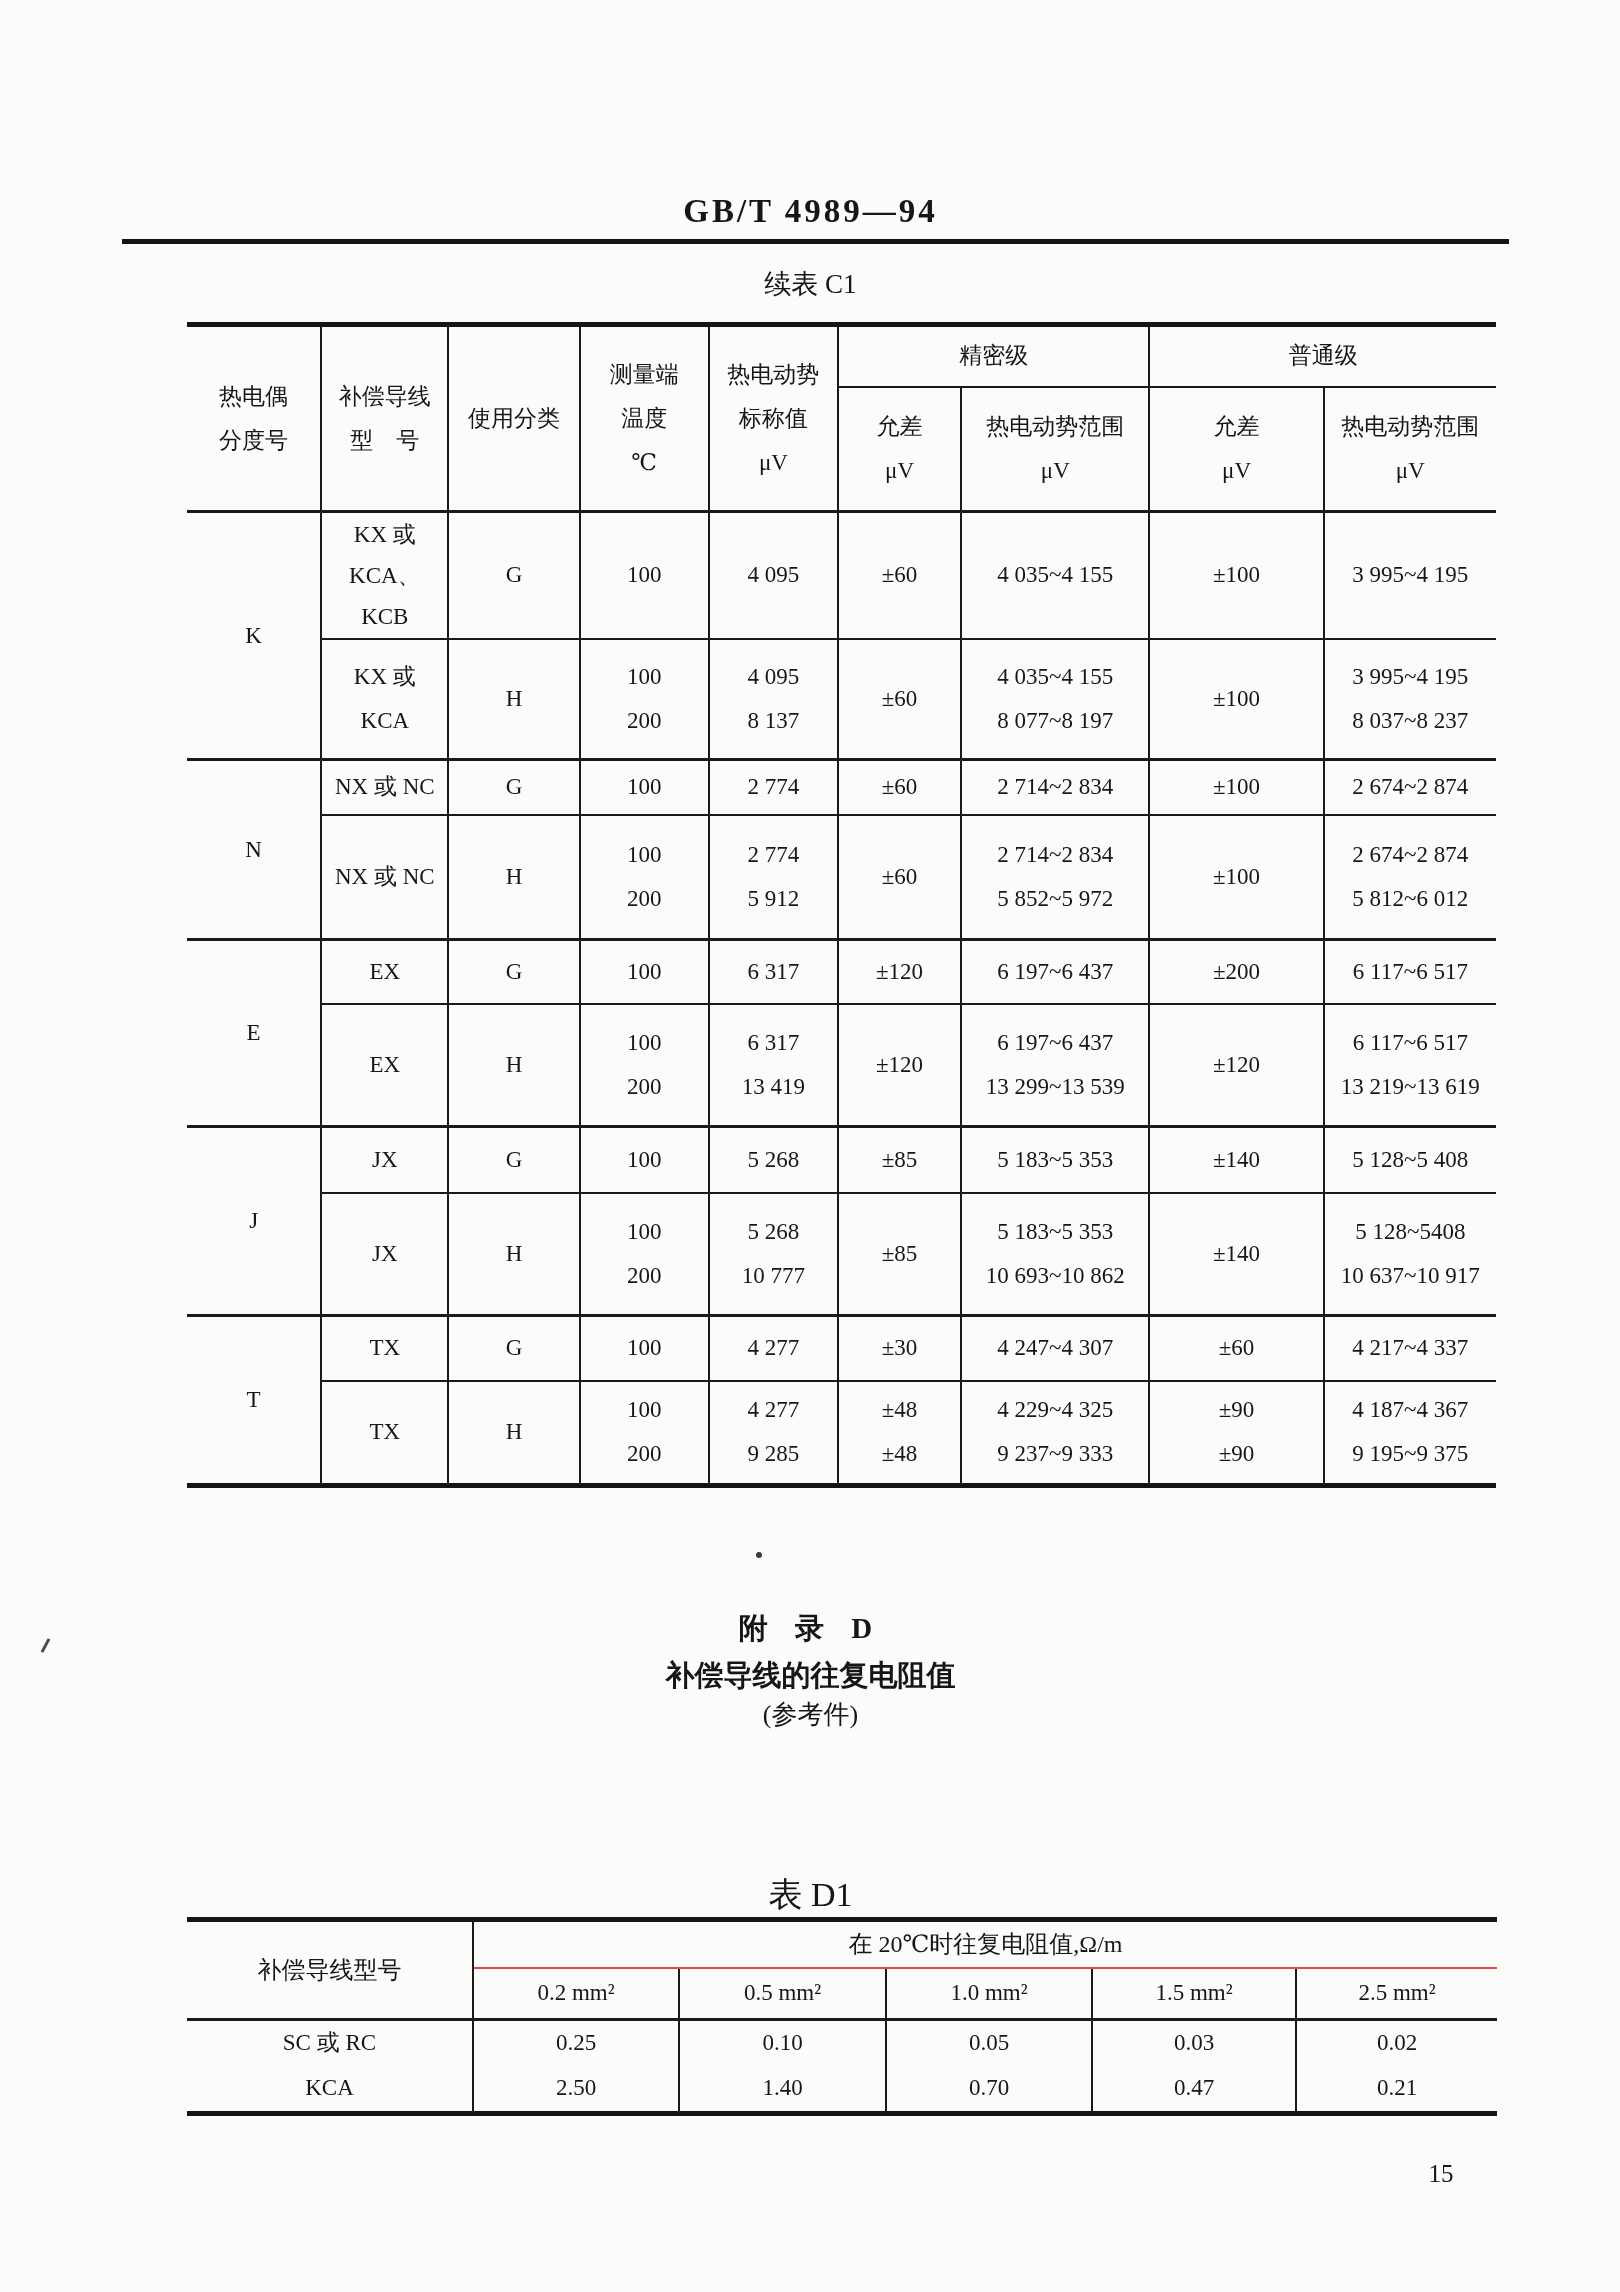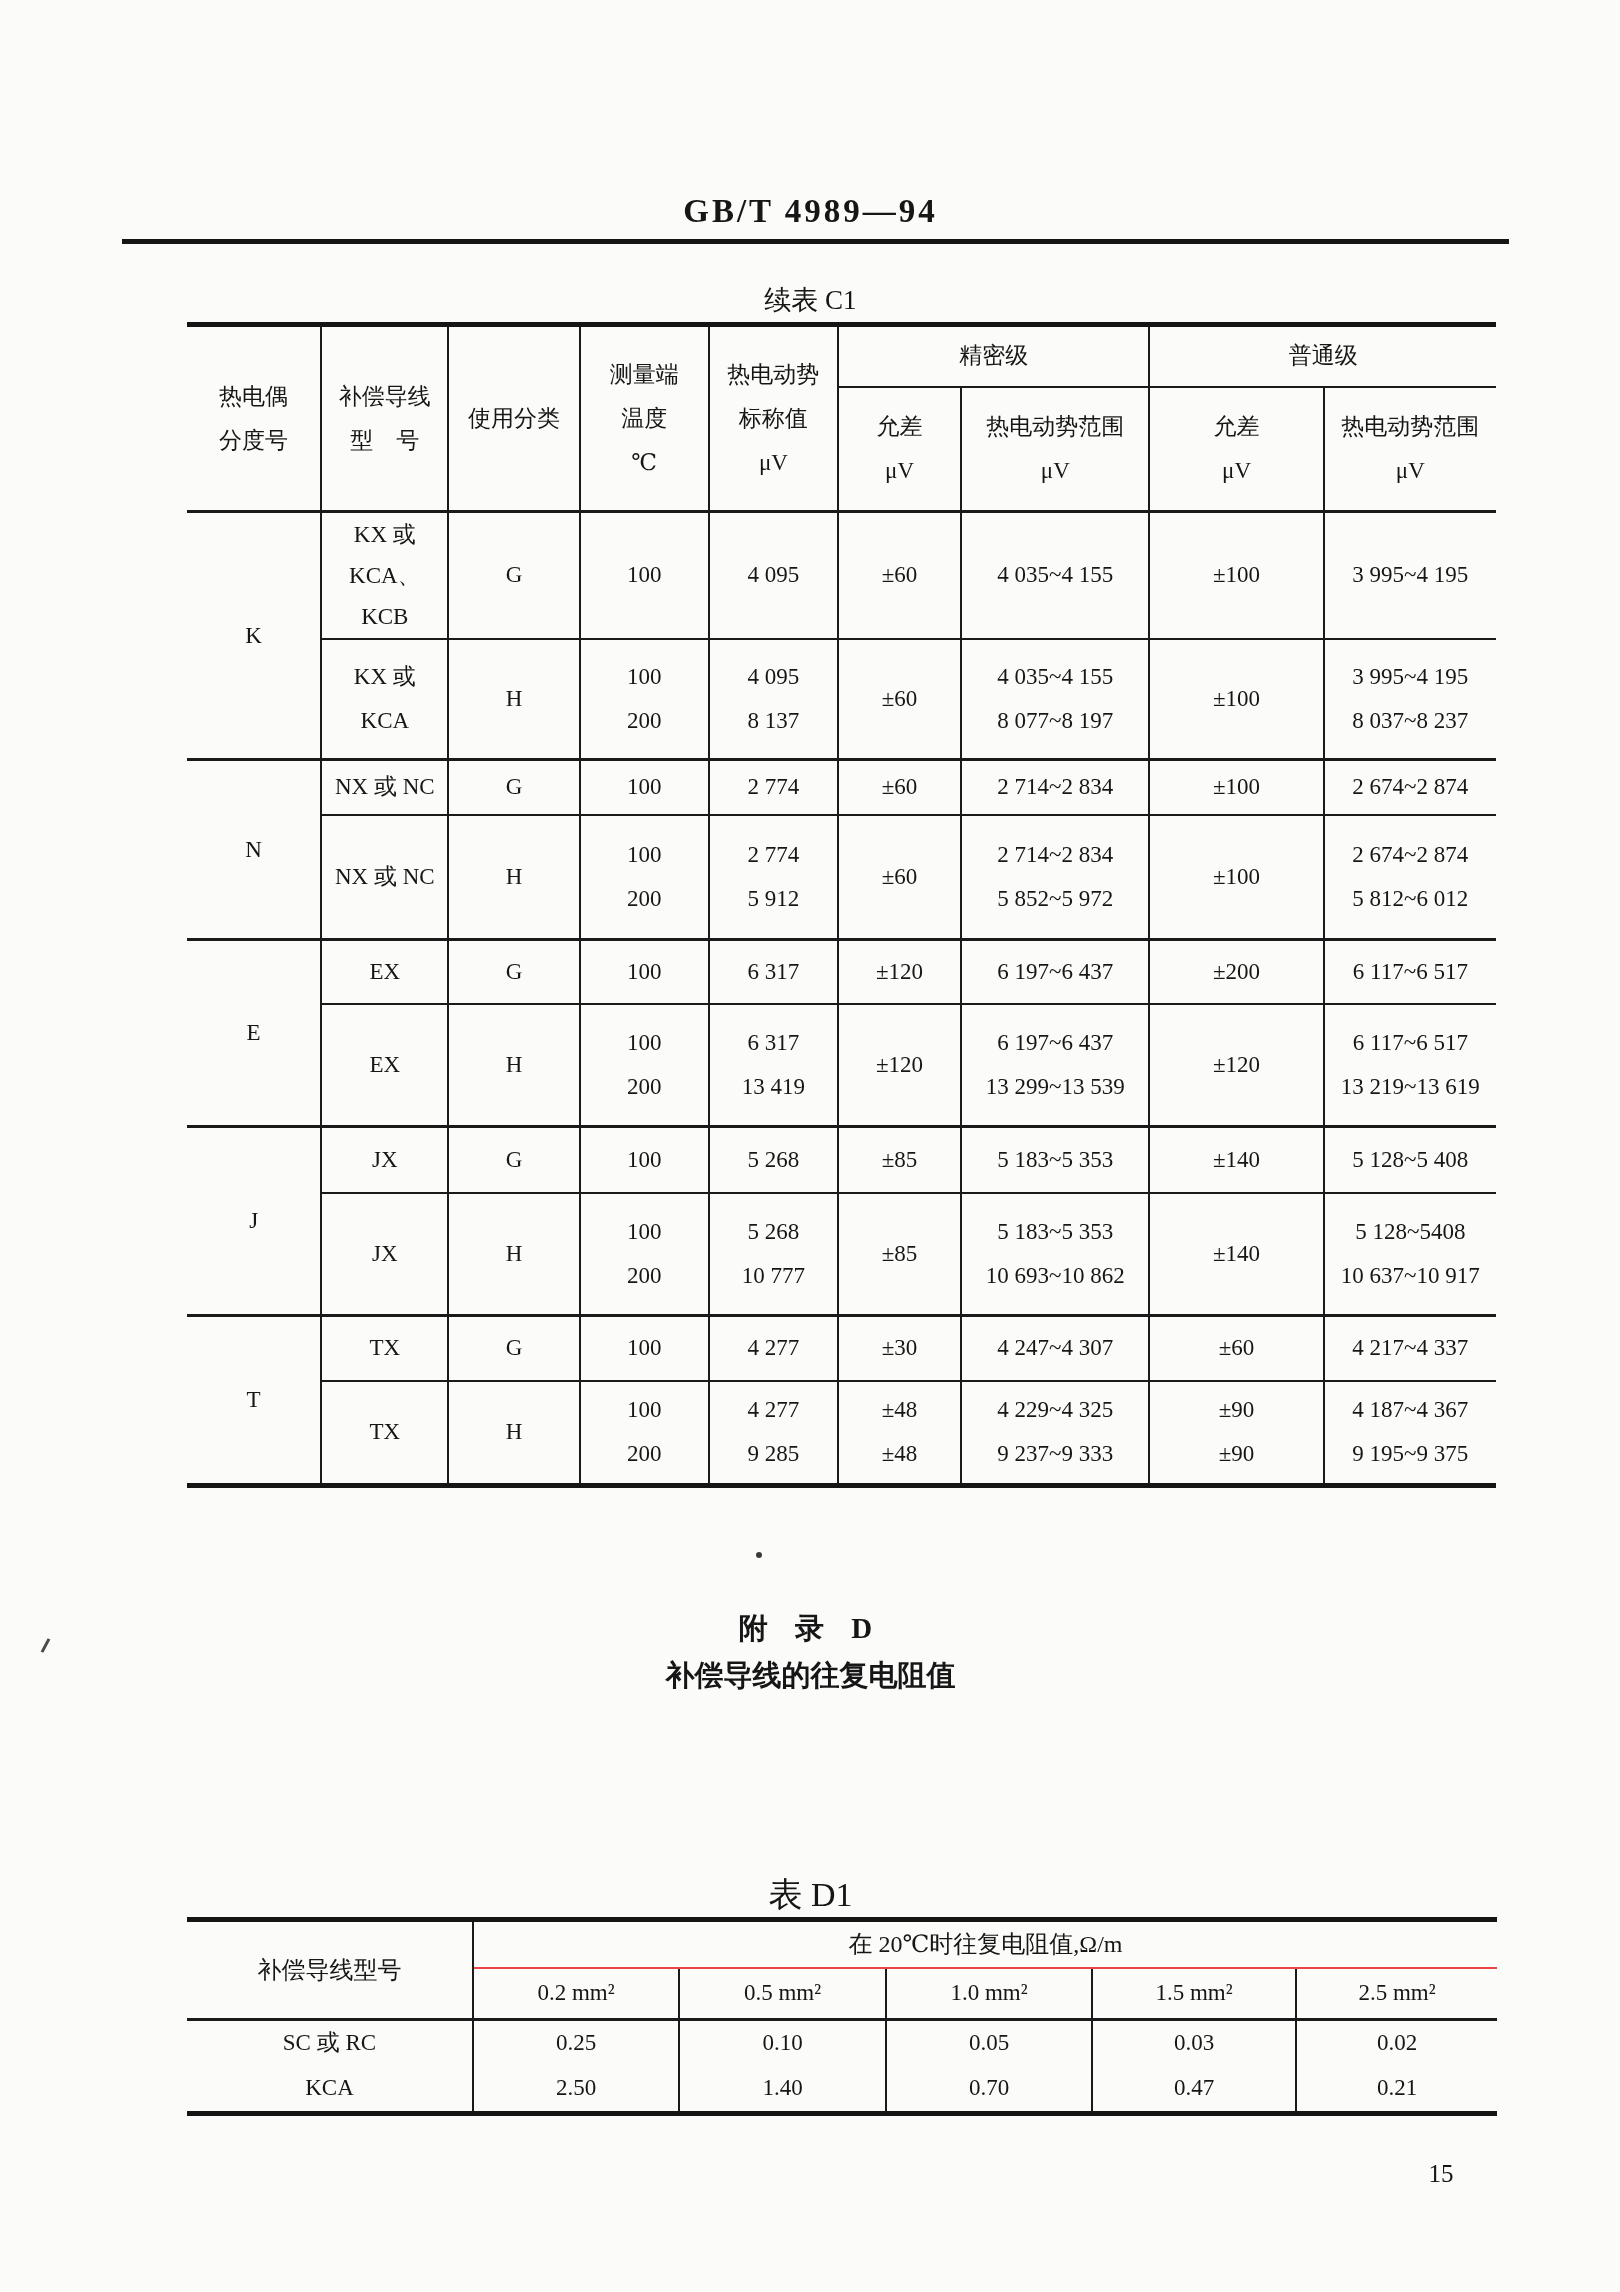--- a/index.html
+++ b/index.html
@@ -5,21 +5,21 @@
   html,body{margin:0;padding:0;background:#e8e8e6;}
   .page{
     position:relative;width:1621px;height:2292px;margin:0 auto;
     background:#fbfbf9;color:#161616;overflow:hidden;
     font-family:"Liberation Serif","DejaVu Serif",serif;
   }
   .abs{position:absolute;}
   .centerline{left:0;width:100%;text-align:center;}
   .doc-title{top:193px;font-size:33px;font-weight:700;letter-spacing:3px;}
   .top-rule{top:239px;left:122px;width:1387px;height:5px;background:#151515;}
-  .c1-caption{top:282px;font-size:27px;}
+  .c1-caption{top:266px;font-size:27px;}
   table{border-collapse:collapse;table-layout:fixed;}
   
   .c1{position:absolute;left:187px;top:322px;width:1309px;
       border-top:5px solid #151515;border-bottom:5px solid #151515;}
   .c1 th,.c1 td{
     border:2px solid #1a1a1a;text-align:center;vertical-align:middle;
     white-space:pre-wrap;font-weight:400;padding:0;
     font-size:23px;line-height:44px;
   }
   .c1 .bl0{border-left:0;}
@@ -237,20 +237,21 @@
         <td>±90
 ±90</td>
         <td class="br0">4 187~4 367
 9 195~9 375</td>
       </tr>
     </tbody>
   </table>
 
   <div class="abs centerline appx-title">附 录 D</div>
   <div class="abs centerline appx-subtitle">补偿导线的往复电阻值</div>
+  <div class="abs centerline appx-note">(参考件)</div>
 
 
   <div class="abs centerline d1-caption">表 D1</div>
 
   <table class="d1">
     <colgroup>
       <col style="width:286px">
         <col style="width:206px">
         <col style="width:207px">
       <col style="width:206px">

